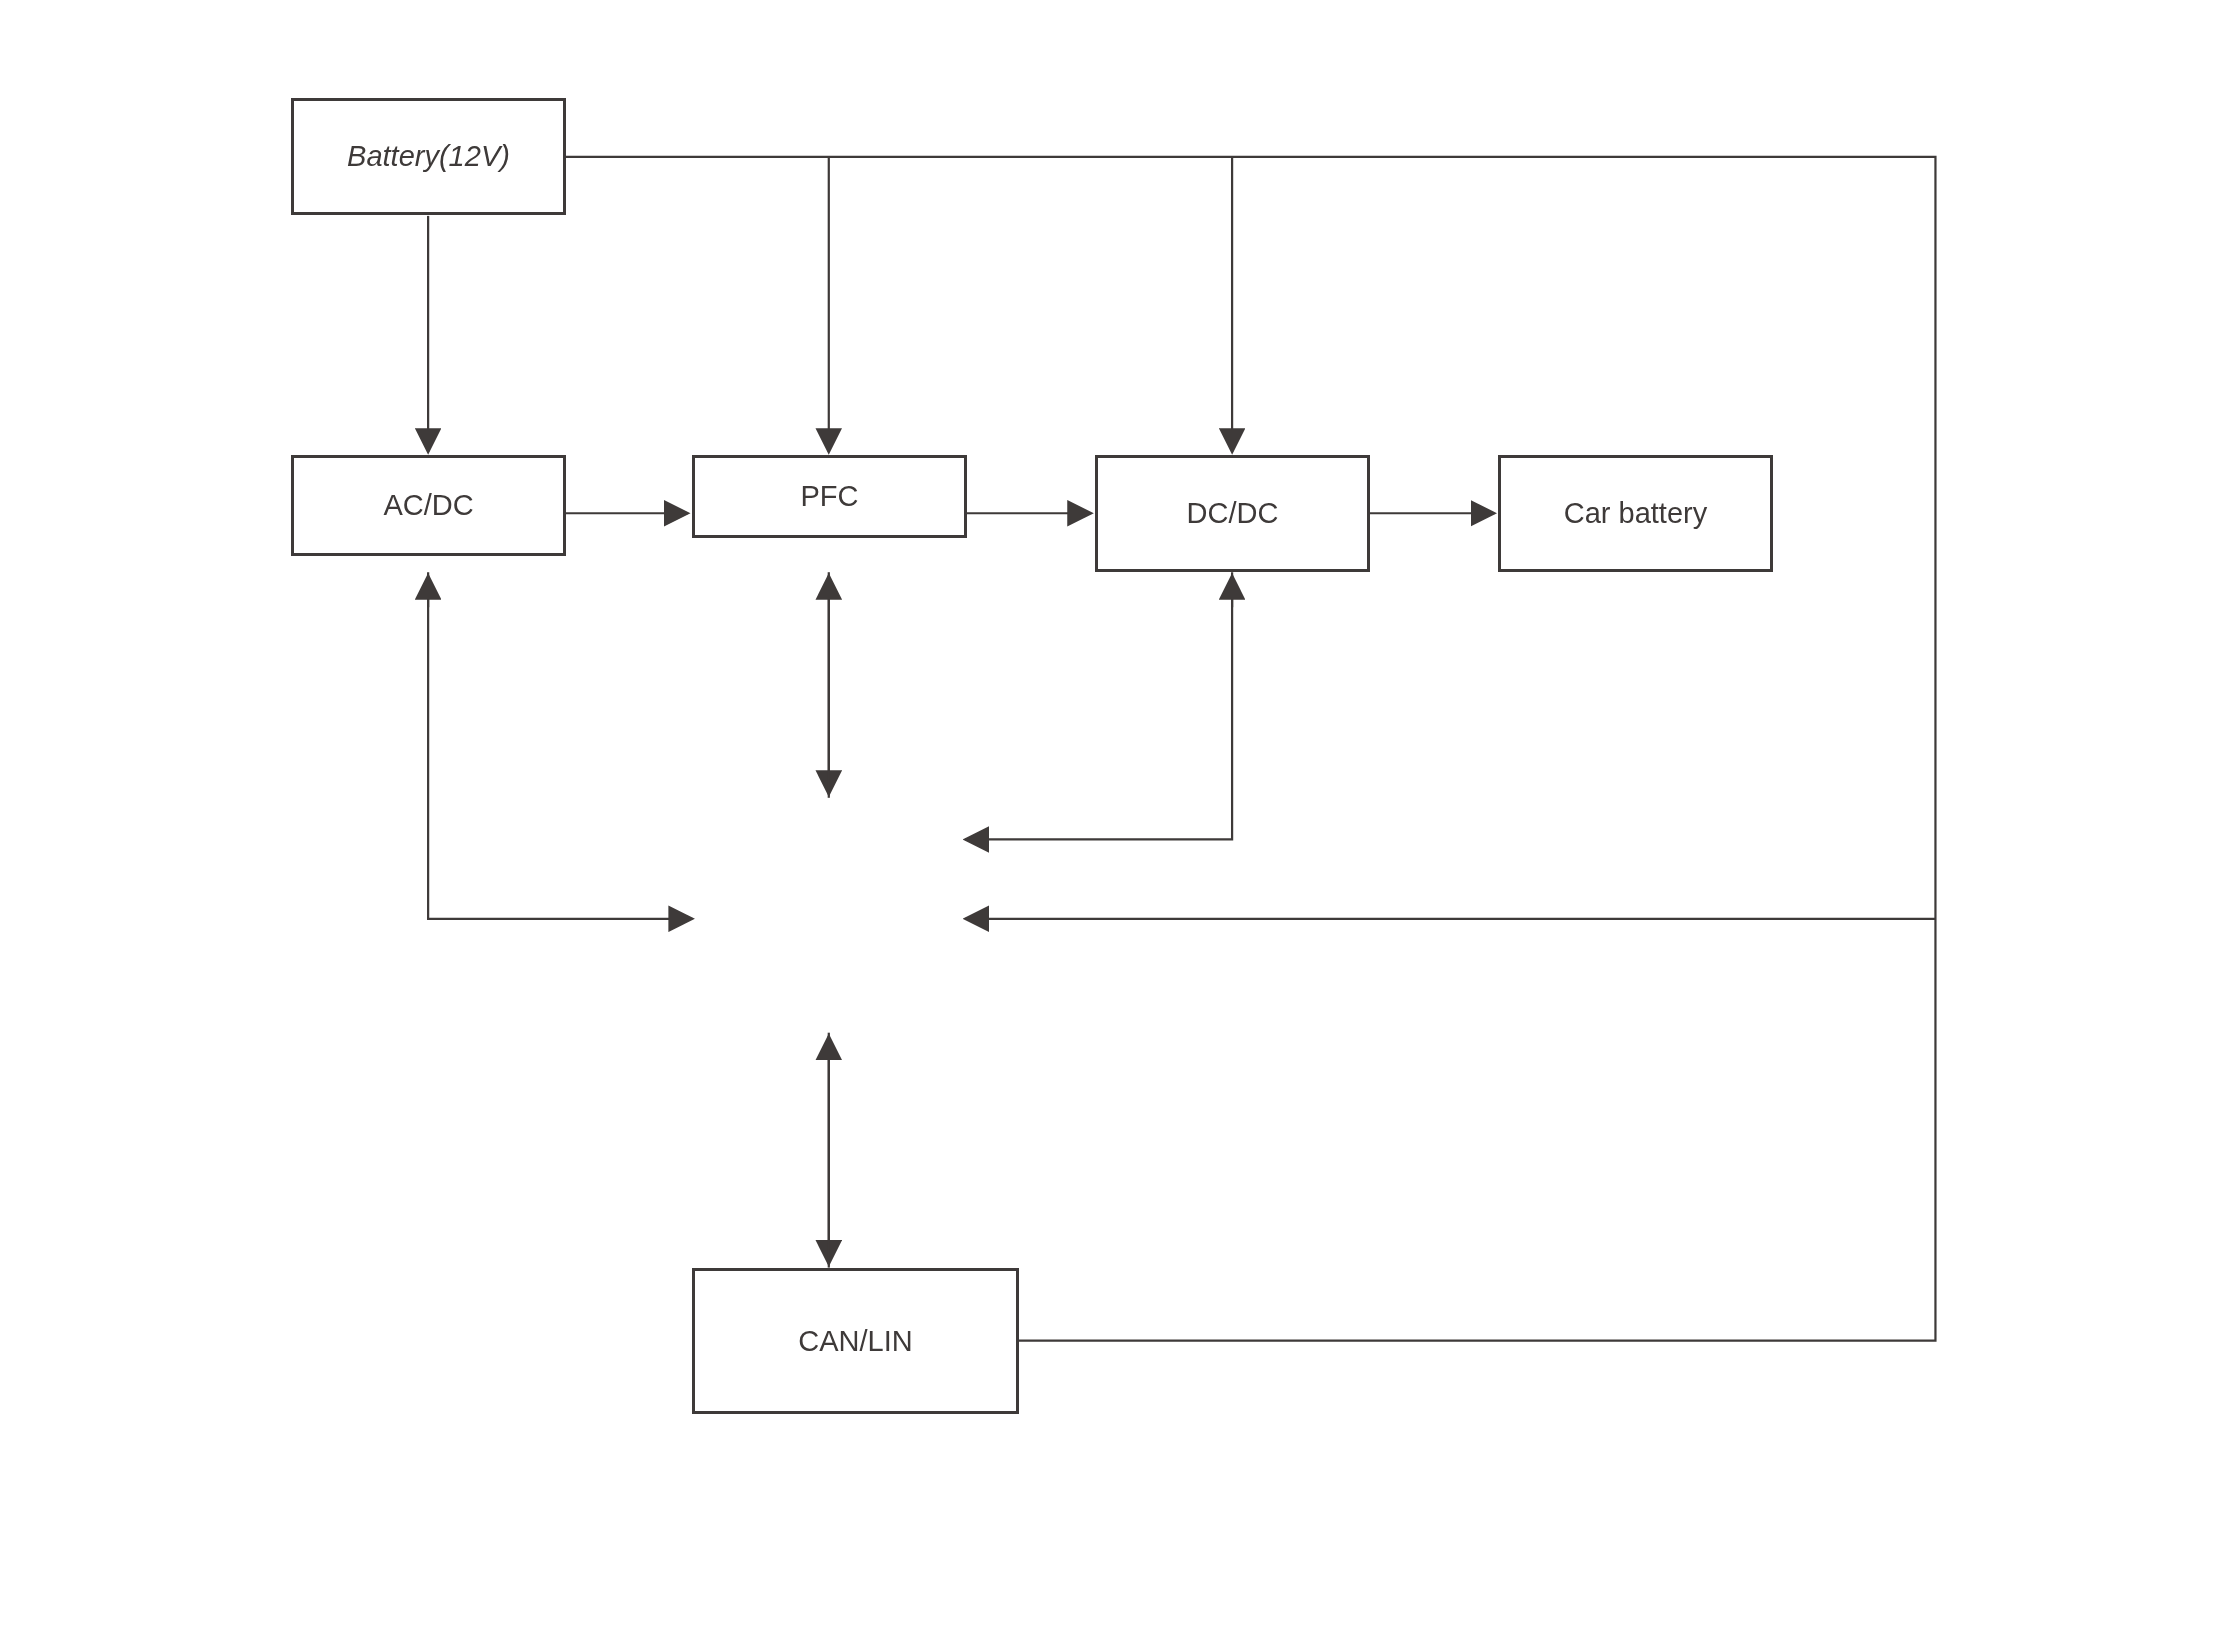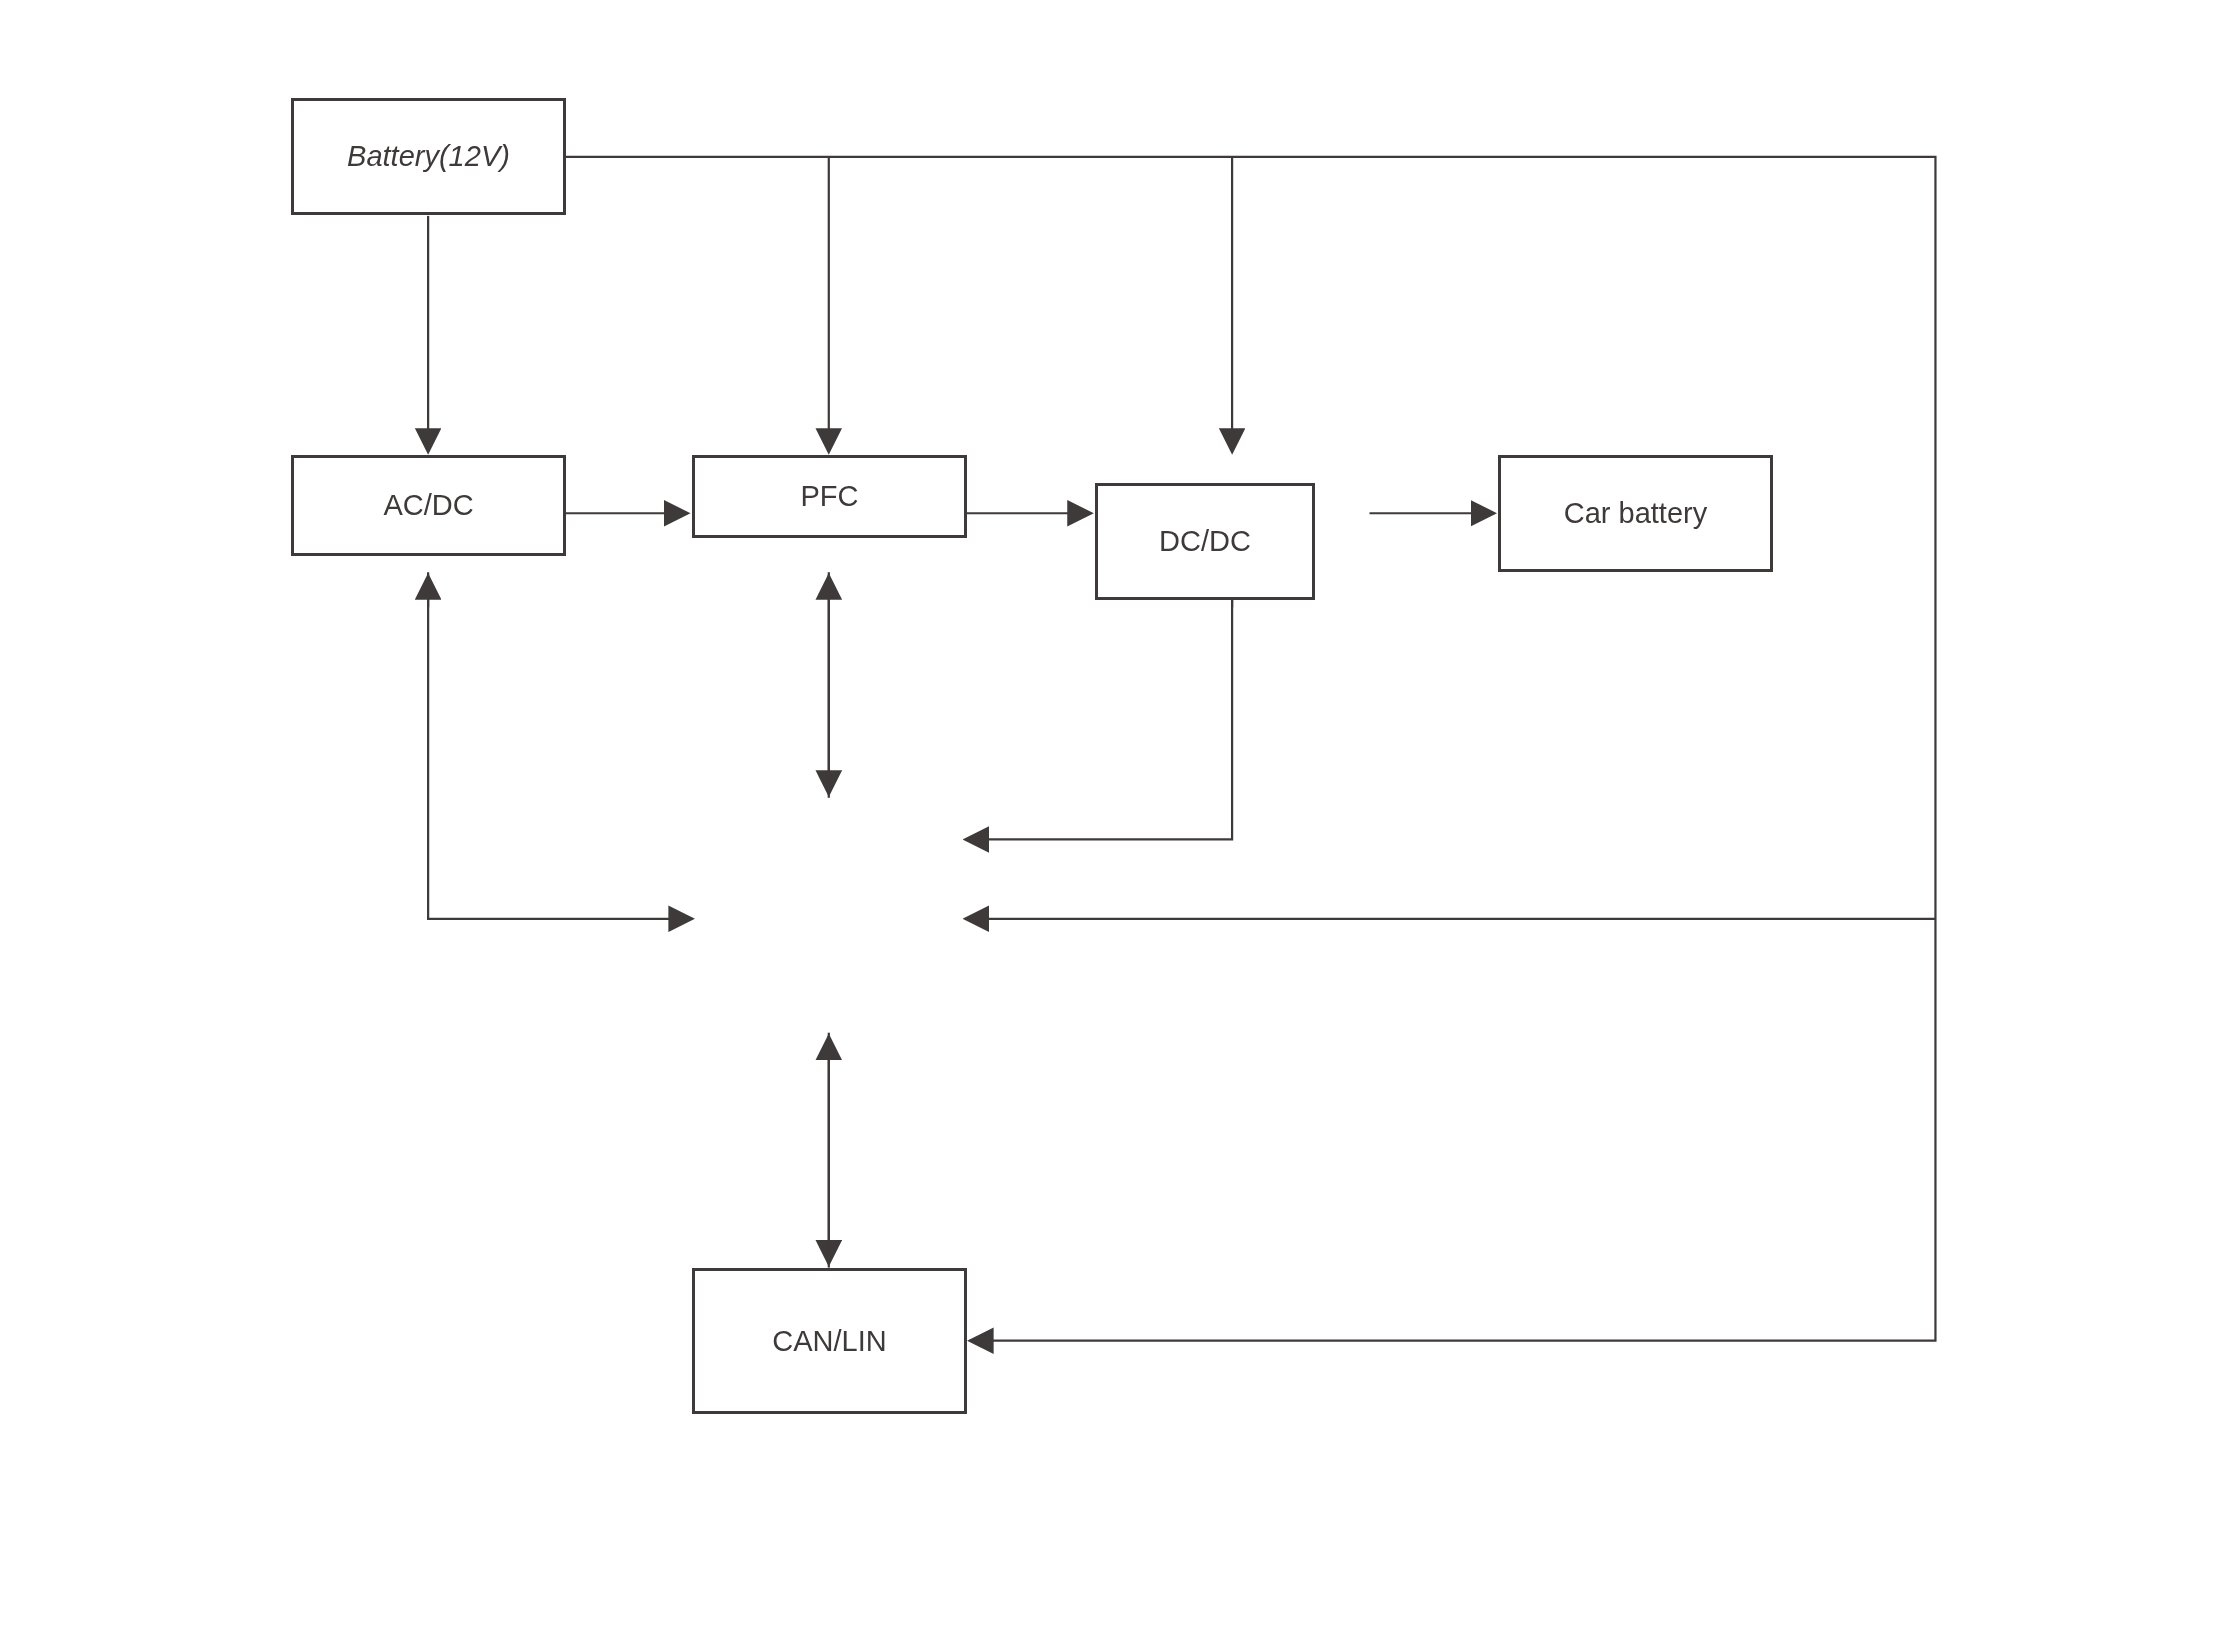--- a/index.html
+++ b/index.html
@@ -31,24 +31,24 @@
     justify-content:center;
     color:var(--ink);
     font-size:29px;
     line-height:1;
     letter-spacing:0;
     white-space:nowrap;
   }
   #node-battery     {left:291px;  top:98px;  width:275px; height:117px;font-style:italic;}
   #node-acdc        {left:291px;  top:455px; width:275px; height:101px;}
   #node-pfc         {left:692px; top:455px; width:275px; height:83px;}
-  #node-dcdc        {left:1095px; top:455px; width:220px; height:117px;margin-top:28px;}
+  #node-dcdc        {left:1095px; top:455px; width:275px; height:117px;}
   #node-car-battery {left:1498px; top:455px; width:275px; height:117px;}
   #node-mcu         {left:696px; top:798px; width:266px; height:235px;}
-  #node-canlin      {left:692px; top:1268px; width:275px; height:146px;}
+  #node-canlin      {left:692px; top:1268px; width:327px; height:146px;}
 </style>
 </head>
 <body>
 
 <div class="canvas">
 
   <svg id="connector-layer" width="2216" height="1651" viewBox="0 0 5000 3725" xmlns="http://www.w3.org/2000/svg">
     <defs>
       <marker id="ah" viewBox="0 0 10 10" refX="9" refY="5" markerWidth="12" markerHeight="12" orient="auto" markerUnits="strokeWidth">
         <path d="M0,0 L10,5 L0,10 Z" fill="#3e3a39"></path>

